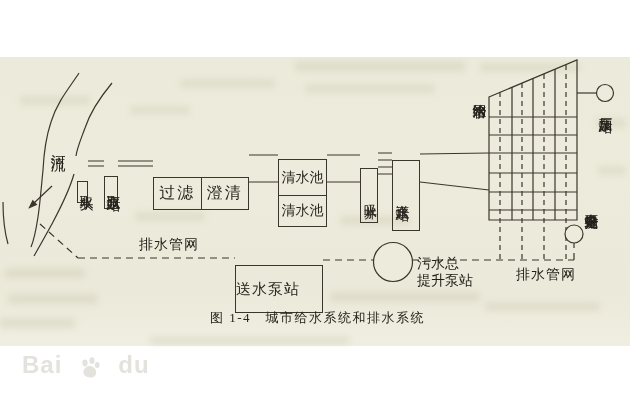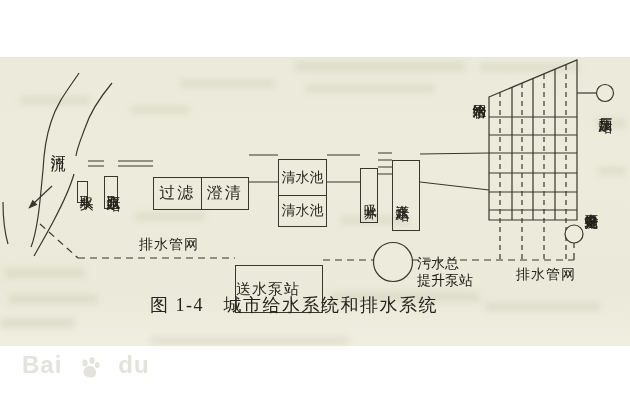--- a/index.html
+++ b/index.html
@@ -18,22 +18,22 @@
   .cellrow{display:flex;width:100%;height:100%;}
   .cell{flex:1;display:flex;align-items:center;justify-content:center;}
   .cell+.cell{border-left:1.2px solid #3a362c;}
   .stack{display:flex;flex-direction:column;width:100%;height:100%;}
   .srow{display:flex;align-items:center;justify-content:center;}
   .srow+.srow{border-top:1.2px solid #3a362c;}
   
   .lbl{position:absolute;z-index:5;color:#23201a;white-space:nowrap;}
   .v{writing-mode:vertical-rl;text-orientation:upright;letter-spacing:2px;}
   .f14{font-size:14px;}.f15{font-size:15px;}.f16{font-size:16px;letter-spacing:2px;}
-  .caption{position:absolute;left:150px;top:293px;width:335px;text-align:left;
-           font-size:18px;letter-spacing:1.5px;color:#26231d;z-index:5;}
+  .caption{position:absolute;left:150px;top:309px;width:335px;text-align:center;
+           font-size:13px;letter-spacing:1.5px;color:#26231d;z-index:5;}
   
   .wm{position:absolute;left:22px;top:351px;display:flex;align-items:flex-end;
       color:#e3e2dc;z-index:2;font-family:"Liberation Sans","DejaVu Sans",sans-serif;gap:18px;}
   .wm .b1{font-size:24px;font-weight:bold;letter-spacing:1px;}
   .wm .b2{font-size:19px;font-weight:bold;letter-spacing:1px;margin-left:2px;}
 </style>
 </head>
 <body>
 
 <div class="screen">

